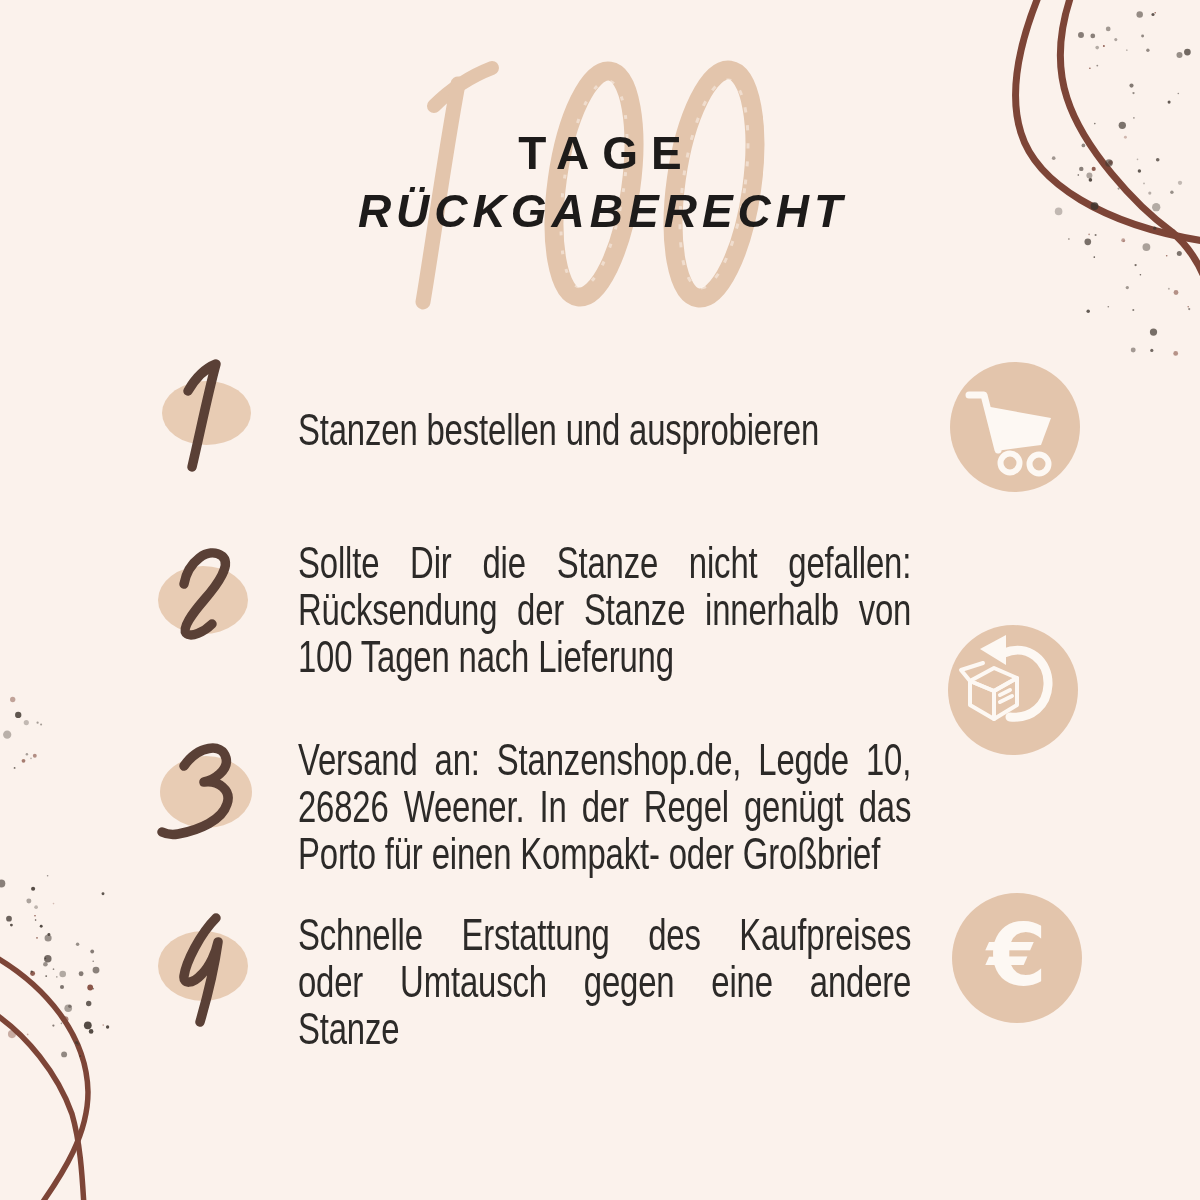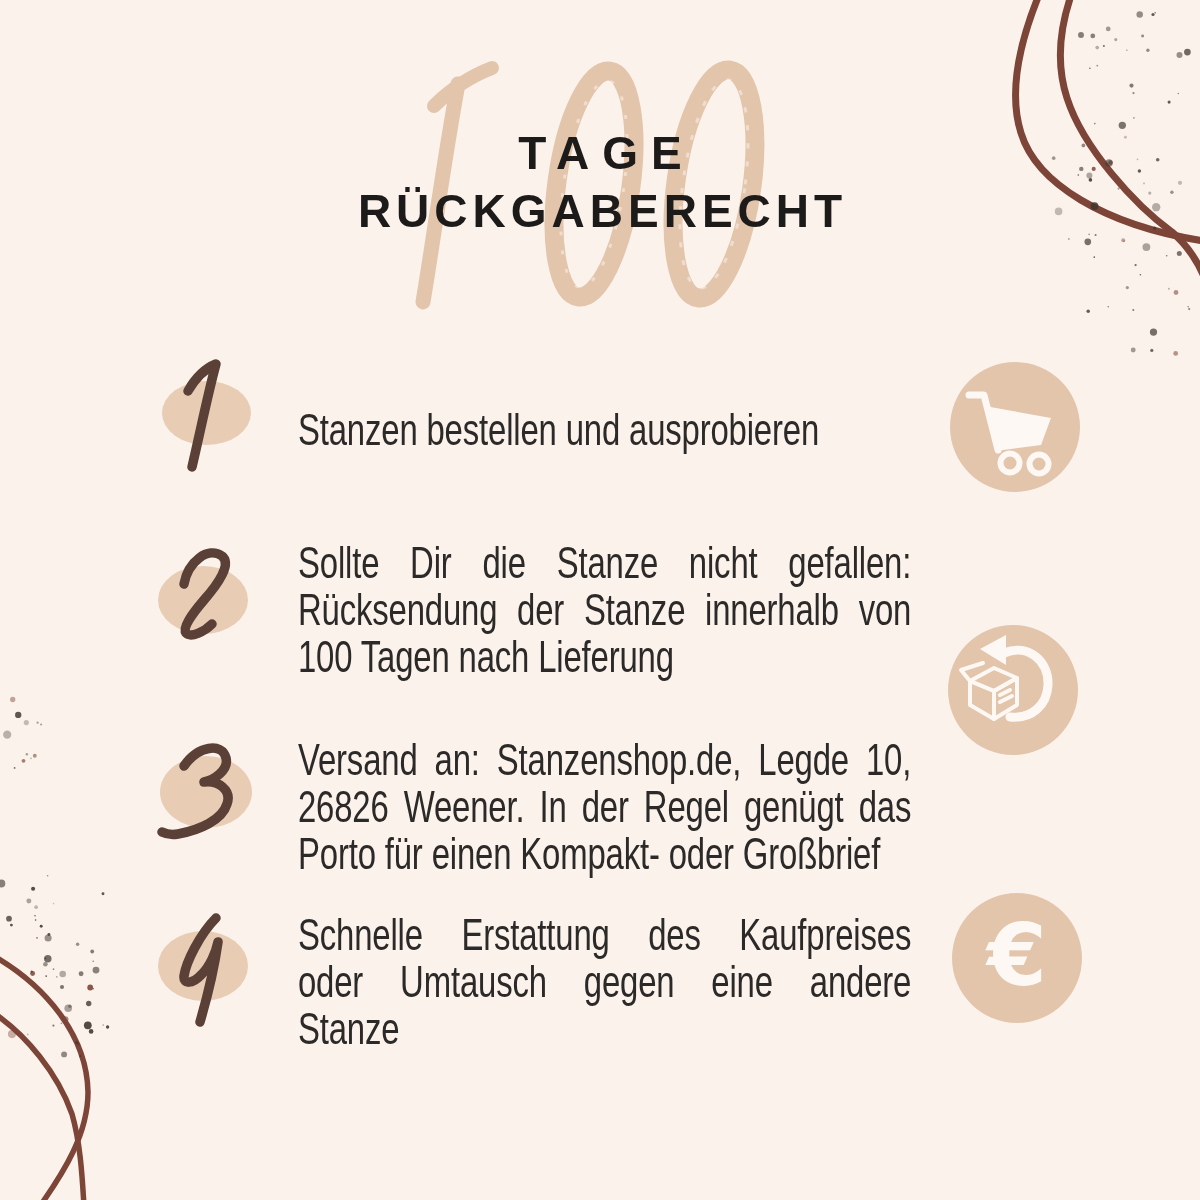--- a/index.html
+++ b/index.html
@@ -14,21 +14,21 @@
 
   
   .watermark{position:absolute;left:402px;top:40px;width:380px;height:284px;}
   .wm-stroke{fill:none;stroke:var(--beige,#e3c5ac);stroke-linecap:round;}
   .wm-texture{fill:none;stroke:#fdf6f0;opacity:.5;}
   .title-line{
     position:absolute;left:0;width:1200px;text-align:center;
     font-weight:bold;color:var(--title-ink,#1d1b1a);line-height:1;
   }
   .title-1{top:130px;font-size:46px;letter-spacing:13px;text-indent:13px;}
-  .title-2{top:188px;font-size:46px;letter-spacing:5px;text-indent:5px;}
+  .title-2{top:188px;font-size:46px;letter-spacing:5px;text-indent:5px;font-style:italic;}
 
   
   .blob{position:absolute;background:var(--beige-light,#e8ccb4);border-radius:50%;}
   .digit{position:absolute;width:110px;height:126px;}
   .digit path{fill:none;stroke:var(--brown-ink,#5a4036);stroke-width:9.5;stroke-linecap:round;stroke-linejoin:round;}
   .step-text{
     position:absolute;left:298px;width:840px;
     transform:scaleX(0.73);transform-origin:0 0;
     color:var(--body-ink,#2c2a28);
   }

